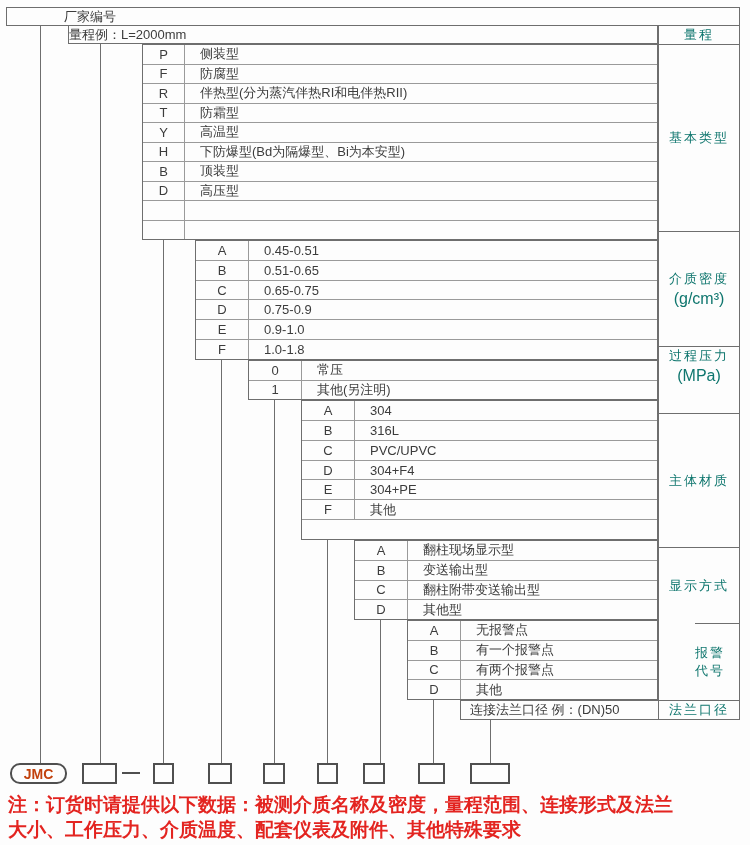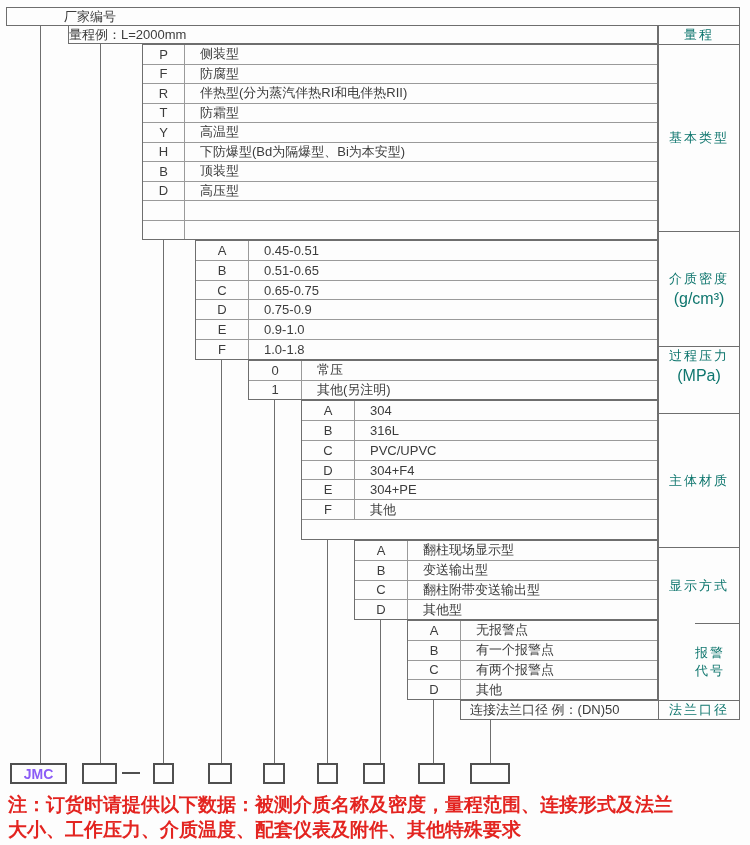--- a/index.html
+++ b/index.html
@@ -17,21 +17,21 @@
   .code{display:flex;align-items:center;justify-content:center;border-right:1px solid #9a9a9a;color:#3c3c3c;}
   .w42{width:42px;}
   .w53{width:53px;}
   .desc{flex:1;display:flex;align-items:center;padding-left:15px;color:#3c3c3c;}
   .labelcol{position:absolute;left:658px;top:25px;width:82px;height:695px;border:1px solid #6e6e6e;background:#fdfdfd;display:flex;flex-direction:column;}
   .lcell{border-top:1px solid #6e6e6e;display:flex;flex-direction:column;align-items:center;justify-content:center;
          font-family:Liberation Sans, sans-serif;font-size:13px;letter-spacing:2px;color:#0f766e;}
   .lcell:first-child{border-top:none;}
   .lsub{letter-spacing:0;font-size:16px;margin-top:2px;}
   .bbox{position:absolute;top:763px;height:21px;border:2px solid #4f4f4f;background:#fdfdfd;}
-  .jmc{display:flex;align-items:center;justify-content:center;font-weight:bold;font-size:14px;color:#8b5cf6;}
+  .jmc{display:flex;align-items:center;justify-content:center;font-weight:bold;font-size:14px;color:#c2410c;border-radius:10px;}
   .dash{position:absolute;background:#4f4f4f;}
   .note{position:absolute;left:8px;top:792px;width:742px;font-size:19px;line-height:25px;font-weight:bold;color:#e32420;}
   .hbox-label{display:flex;align-items:center;font-size:13px;}
 </style>
 </head>
 <body>
 
 <div id="canvas">
 
   <div class="vline" style="left:40px;top:25px;height:738px;"></div>

